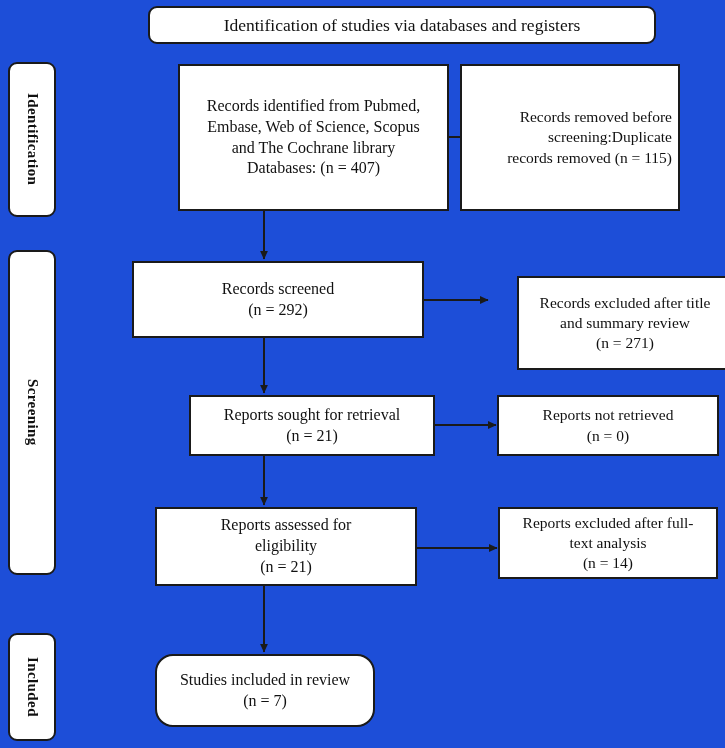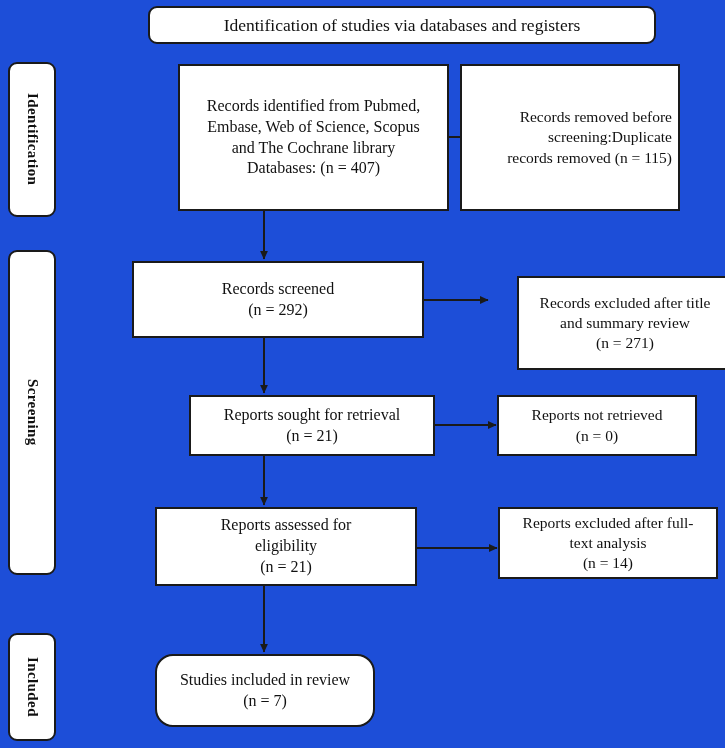--- a/index.html
+++ b/index.html
@@ -159,21 +159,21 @@
 screening:Duplicate
 records removed (n = 115)</span>
   </div>
 
   <div class="node side-node" style="left:489px; top:276px; width:216px; height:94px;margin-left:28px;">
     <span class="txt">Records excluded after title
 and summary review
 (n = 271)</span>
   </div>
 
-  <div class="node side-node" style="left:497px; top:395px; width:200px; height:61px;">
+  <div class="node side-node" style="left:497px; top:395px; width:222px; height:61px;">
     <span class="txt">Reports not retrieved
 (n = 0)</span>
   </div>
 
   <div class="node side-node" style="left:498px; top:507px; width:220px; height:72px;">
     <span class="txt">Reports excluded after full-
 text analysis
 (n = 14)</span>
   </div>
 

